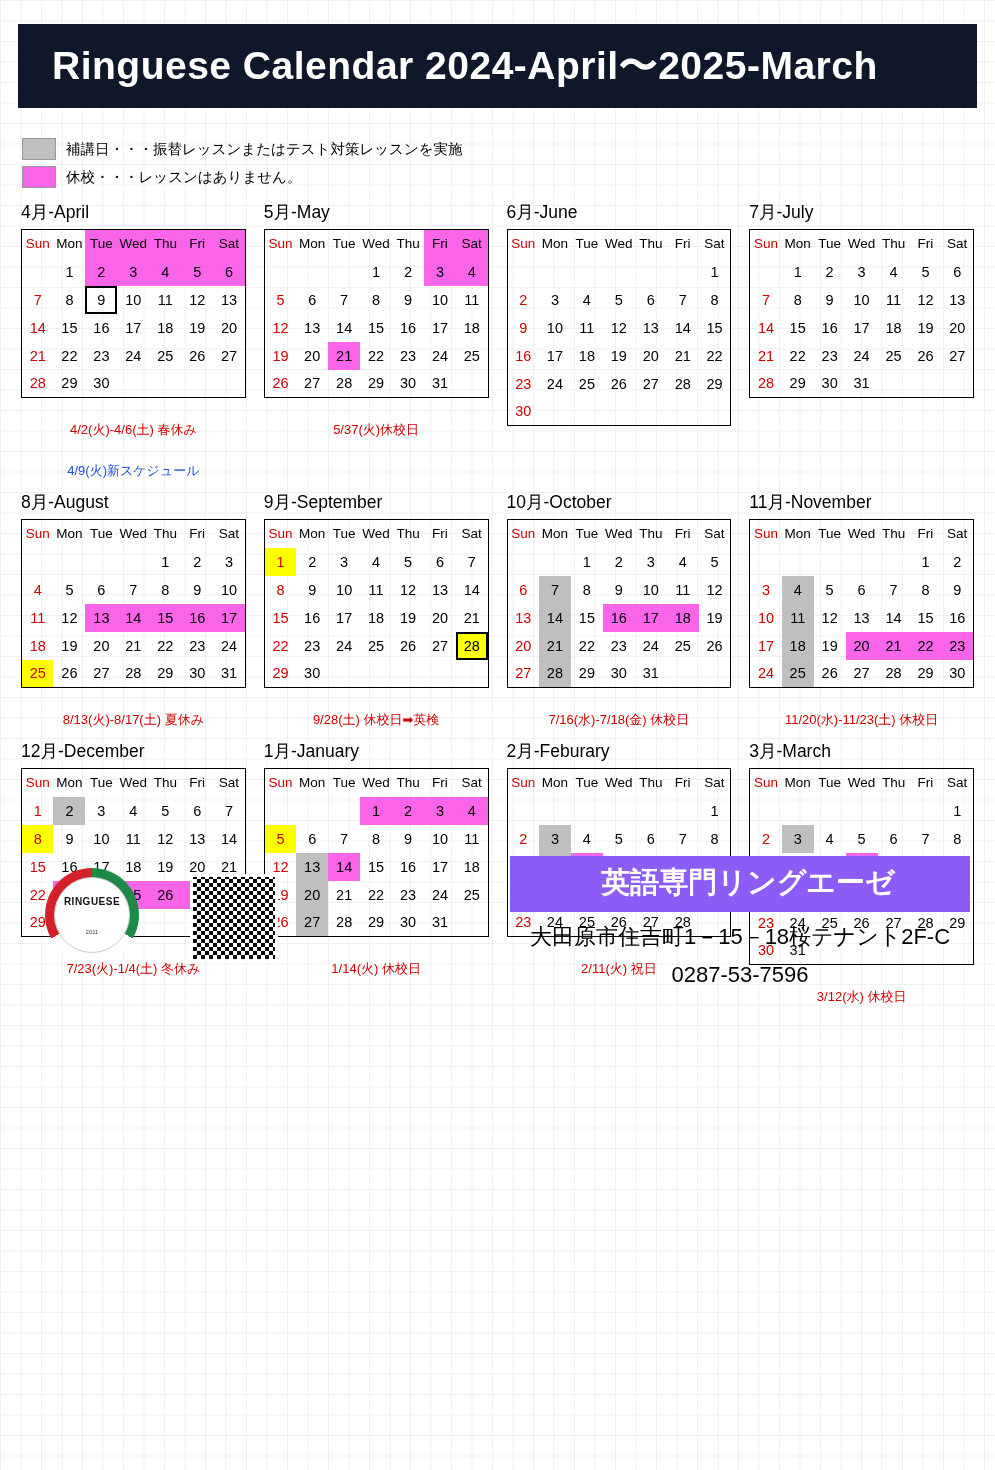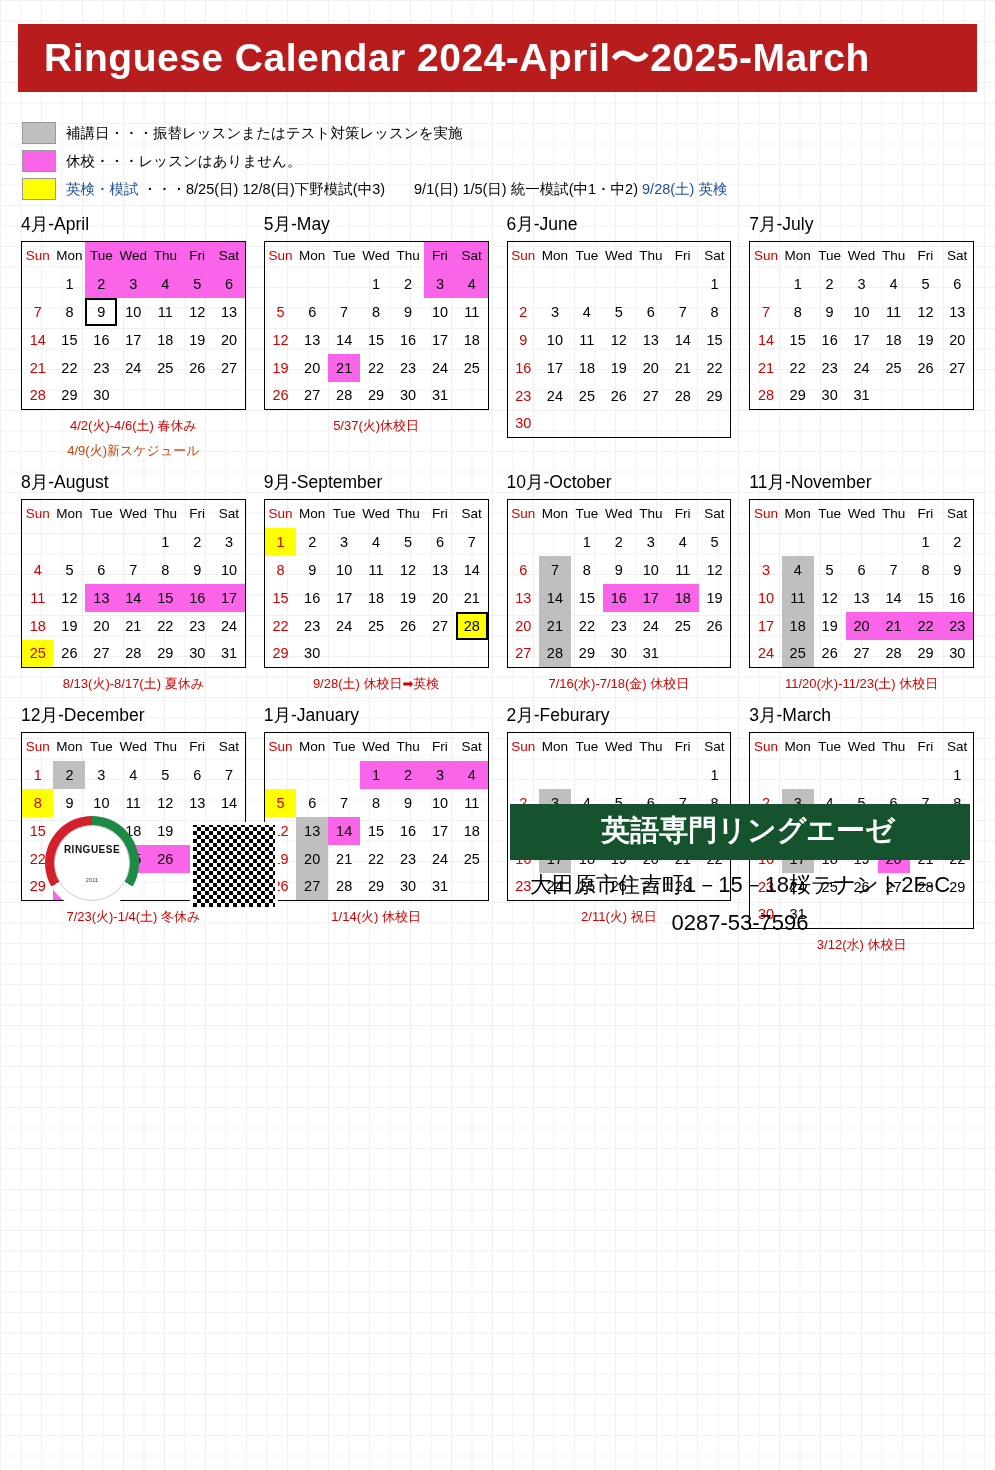--- a/index.html
+++ b/index.html
@@ -21,25 +21,25 @@
     background-image:
       linear-gradient(to right, #f0f0f0 1px, transparent 1px),
       linear-gradient(to bottom, #f0f0f0 1px, transparent 1px);
     background-size: 20.5px 20.5px;
     pointer-events: none;
   }
   #content { position: relative; z-index: 2; }
 
   .title-banner {
     margin: 24px 18px 0 18px;
-    height: 68px;
-    background: #b91c1c;
+    height: 84px;
+    background: #0f172a;
     display: flex;
     align-items: center;
-    padding-left: 26px;
+    padding-left: 34px;
   }
   .title-banner .title-text {
     color: #ffffff;
     font-size: 39px;
     font-weight: bold;
     letter-spacing: 0.5px;
   }
 
   .legend {
     margin: 28px 0 0 22px;
@@ -91,24 +91,24 @@
   table.cal th.sun, table.cal td.sun { color: #d00000; }
   td.pink { background: #f964e8; }
   th.pink { background: #f964e8; }
   td.gray { background: #bfbfbf; }
   td.yellow { background: #ffff00; }
   td.boxed { outline: 2px solid #000; outline-offset: -2px; }
   .note {
     text-align: center;
     font-size: 13px;
     color: #d00000;
-    margin-top: 7px;
+    margin-top: 23px;
     min-height: 17px;
   }
-  .note.blue { color: #c2410c; }
+  .note.blue { color: #1d4ed8; }
 
   .footer {
     position: absolute;
     left: 0; right: 0; bottom: 0;
     height: 160px;
   }
   .logo {
     position: absolute;
     left: 45px; top: 22px;
     width: 94px; height: 94px;
@@ -135,21 +135,21 @@
       repeating-linear-gradient(0deg, #000 0 4px, #fff 4px 8px);
     background-blend-mode: difference;
     border: 3px solid #fff;
   }
   .addr-box {
     position: absolute;
     left: 510px; top: 10px;
     width: 460px;
   }
   .addr-head {
-    background: #14532d;
+    background: #8b5cf6;
     color: #ffffff;
     text-align: center;
     font-size: 29px;
     font-weight: bold;
     padding: 7px 0 9px 16px;
   }
   .addr-line {
     text-align: center;
     font-size: 22px;
     color: #000;
@@ -168,24 +168,20 @@
     </div>
 
     <div class="legend">
       <div class="legend-row">
         <span class="legend-swatch" style="background:#bfbfbf"></span>
         <span class="legend-label">補講日・・・振替レッスンまたはテスト対策レッスンを実施</span>
       </div>
       <div class="legend-row">
         <span class="legend-swatch" style="background:#f964e8"></span>
         <span class="legend-label">休校・・・レッスンはありません。</span>
-      </div>
-      <div class="legend-row">
-        <span class="legend-swatch" style="background:#ffff00"></span>
-        <span class="legend-label"><span class="blue">英検・模試</span><span> ・・・8/25(日)  12/8(日)下野模試(中3)　　9/1(日)  1/5(日)  統一模試(中1・中2)  </span><span class="blue">9/28(土) 英検</span></span>
       </div>
     </div>
 
     <div id="months-area">
         <div class="cal-row">
           <div class="cal-col">
             <div class="month-name">4月-April</div>
             <table class="cal">
               <thead>
                 <tr>

